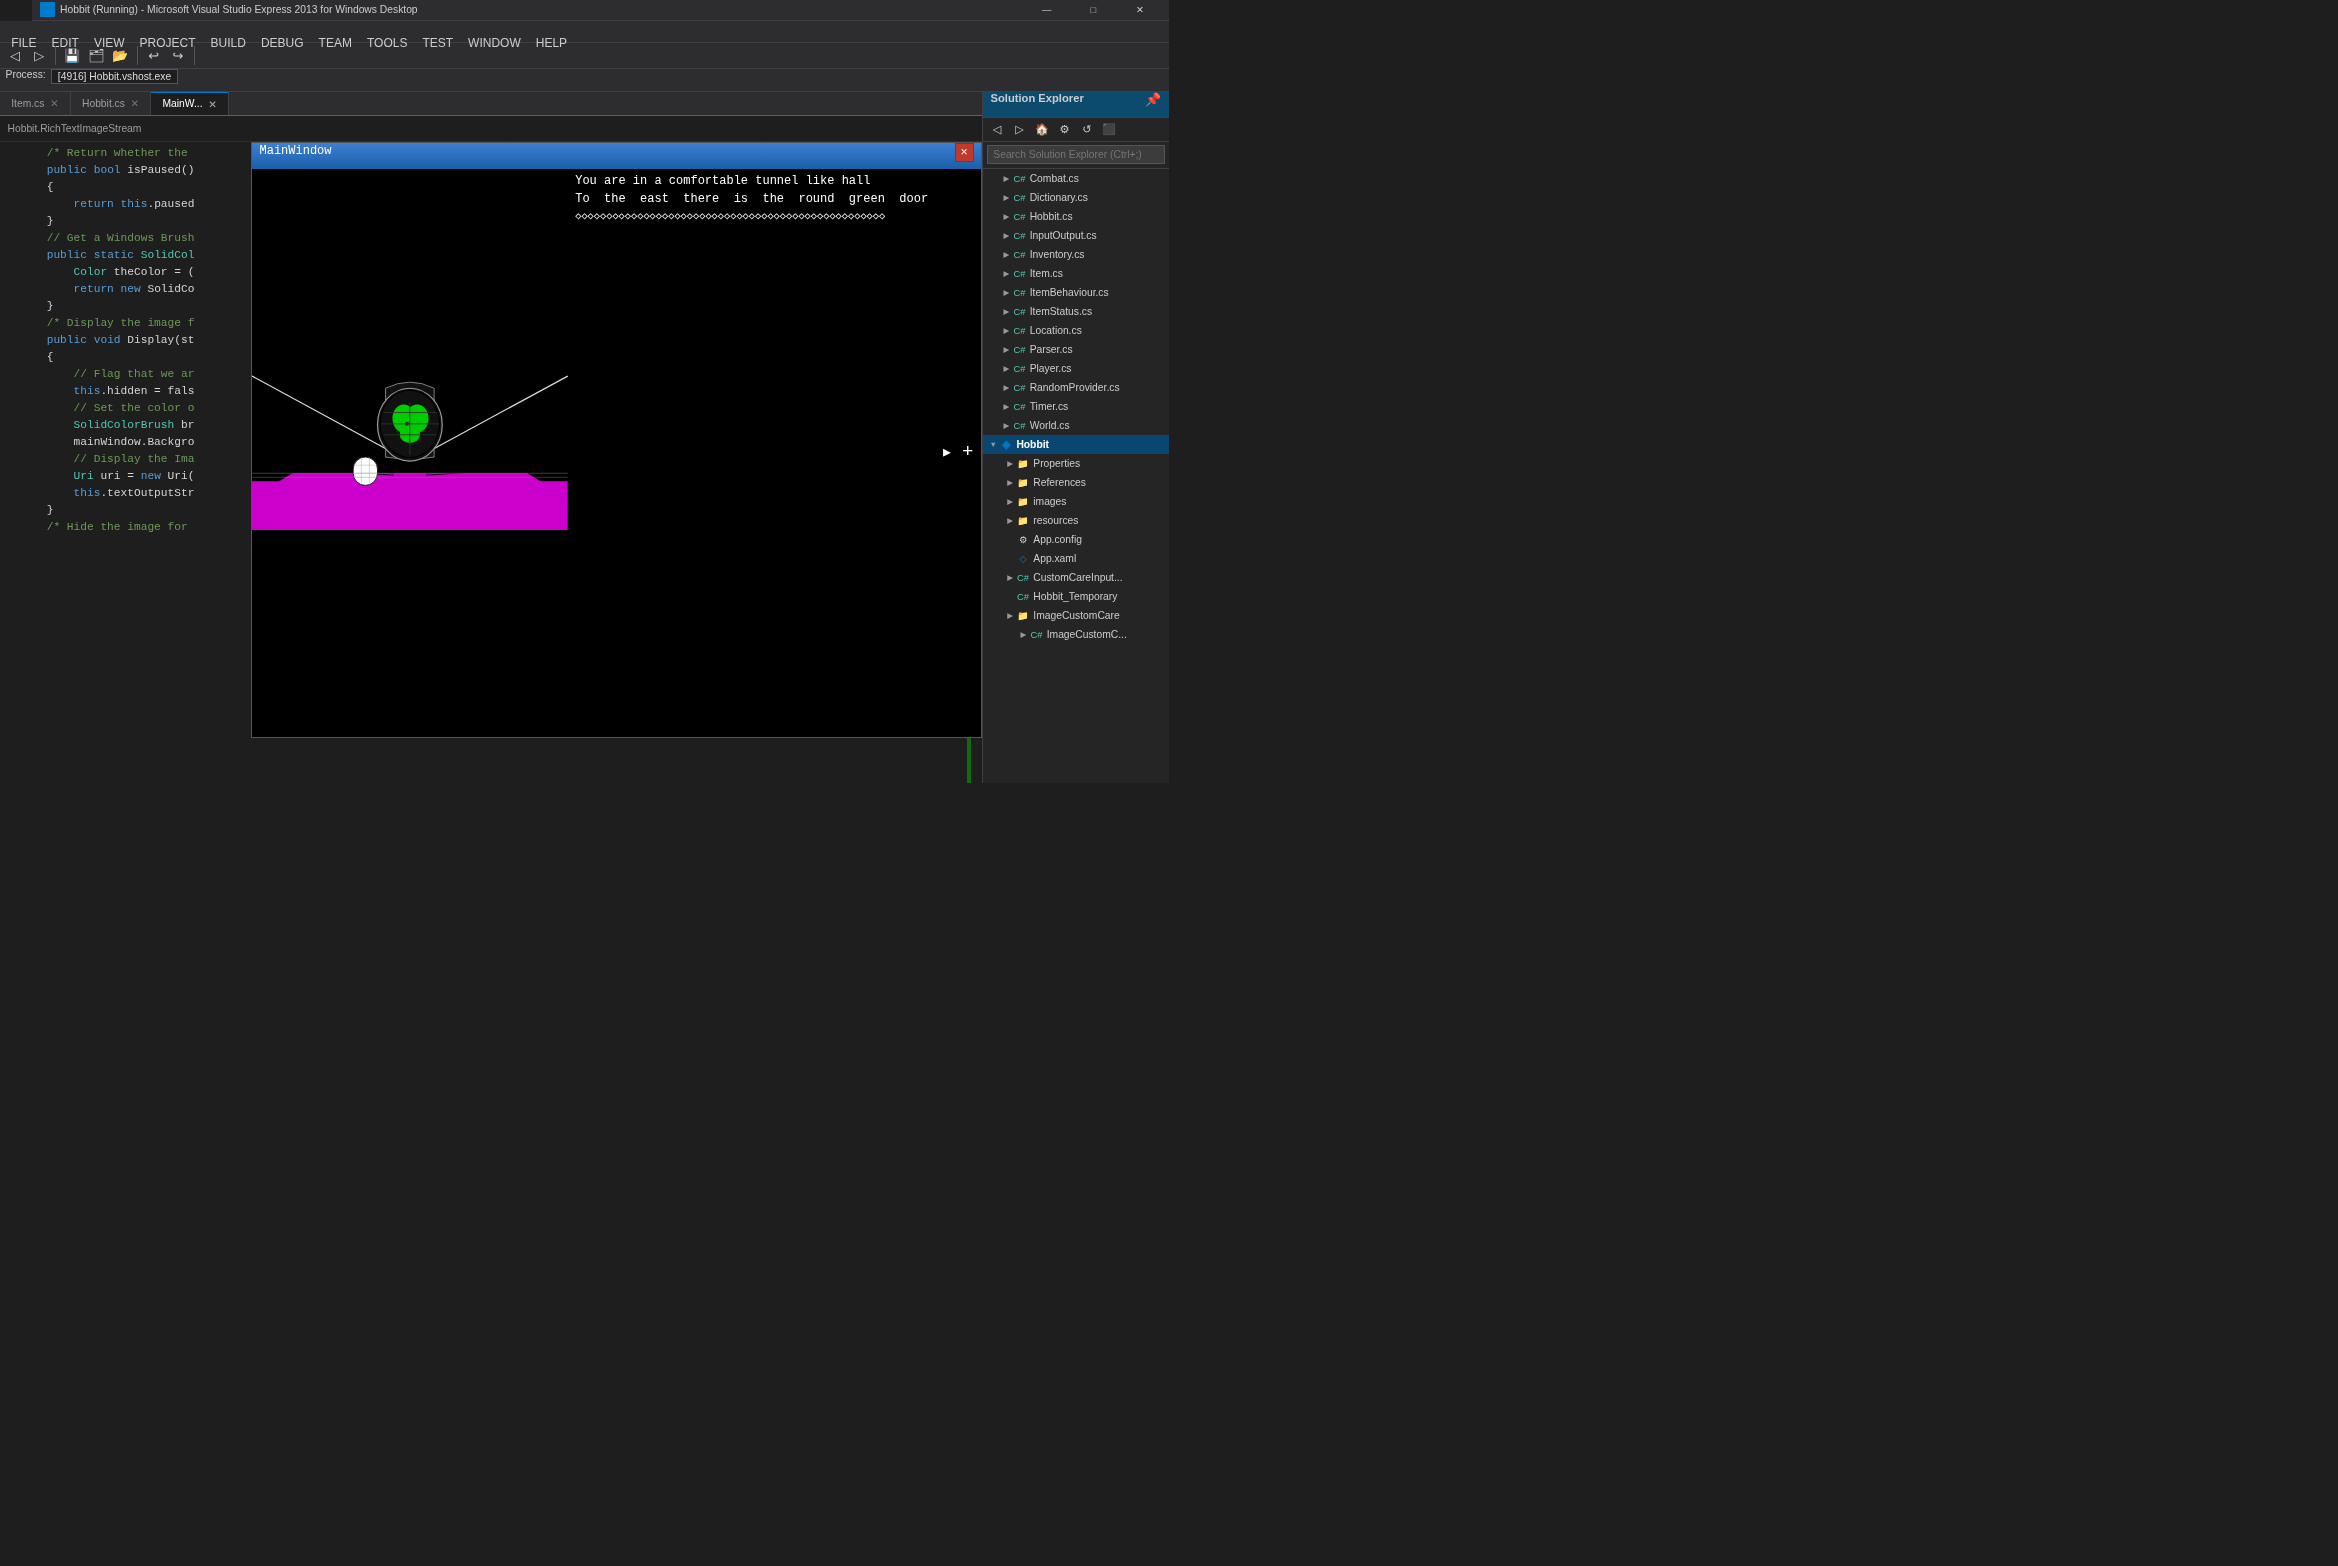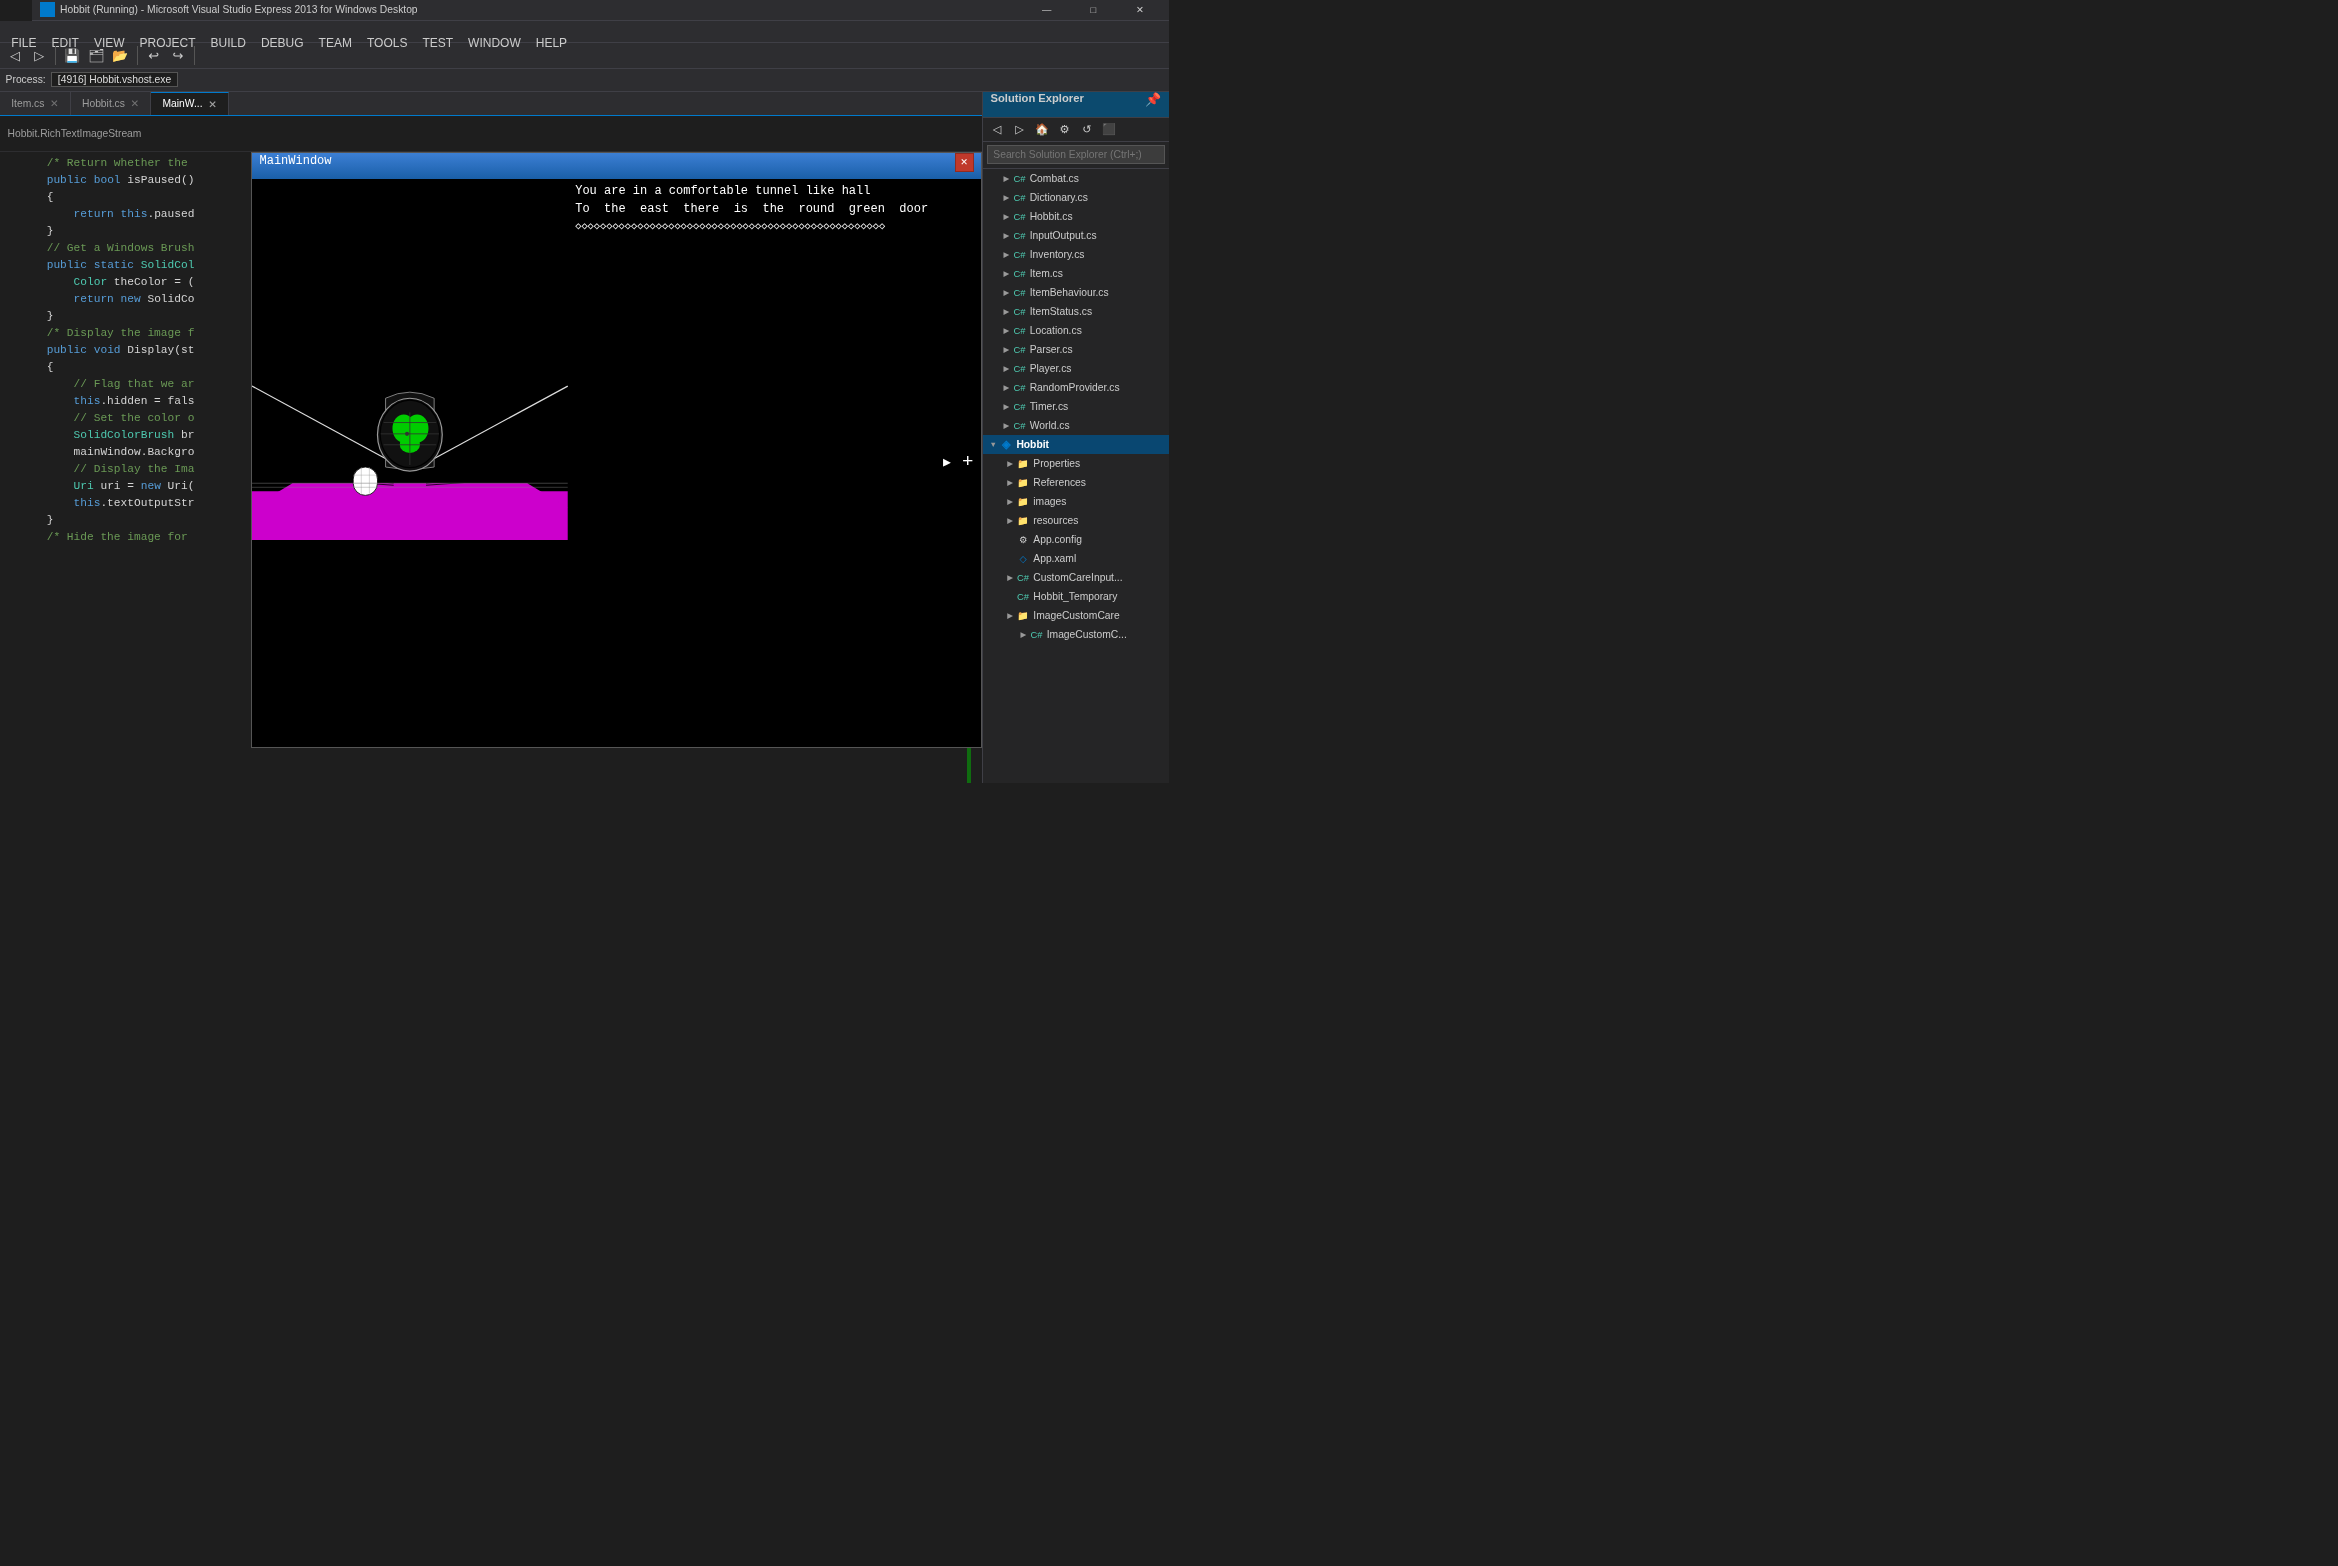--- a/index.html
+++ b/index.html
@@ -77,21 +77,21 @@
       display: flex; align-items: center; justify-content: center;
       color: #ccc; cursor: pointer; font-size: 13px;
     }
     .toolbar-sep { width: 0.9px; height: 19px; background: #555; margin: 0 2.8px; }
 
     
     .process-bar {
       height: 22.5px;
       background: #2d2d30;
       display: flex;
-      align-items: center;
+      align-items: flex-start;
       padding: 0 5.6px;
       border-bottom: 0.9px solid #3f3f46;
       font-size: 10.3px;
       color: #ccc;
     }
     .process-label { margin-right: 5.6px; }
     .process-value {
       background: #1e1e1e;
       border: 0.9px solid #555;
       padding: 0.9px 5.6px;
@@ -136,21 +136,21 @@
     }
     .tab.active {
       background: #1e1e1e;
       color: #fff;
       border-top: 0.9px solid #007acc;
     }
     .tab-close { margin-left: 5.6px; opacity: 0.6; }
 
     
     .file-path-bar {
-      height: 36px;
+      height: 26px;
       background: #1e1e1e;
       display: flex;
       align-items: center;
       padding: 0 7.5px;
       font-size: 10.3px;
       color: #9d9d9d;
       border-bottom: 0.9px solid #2d2d30;
     }
 
     

